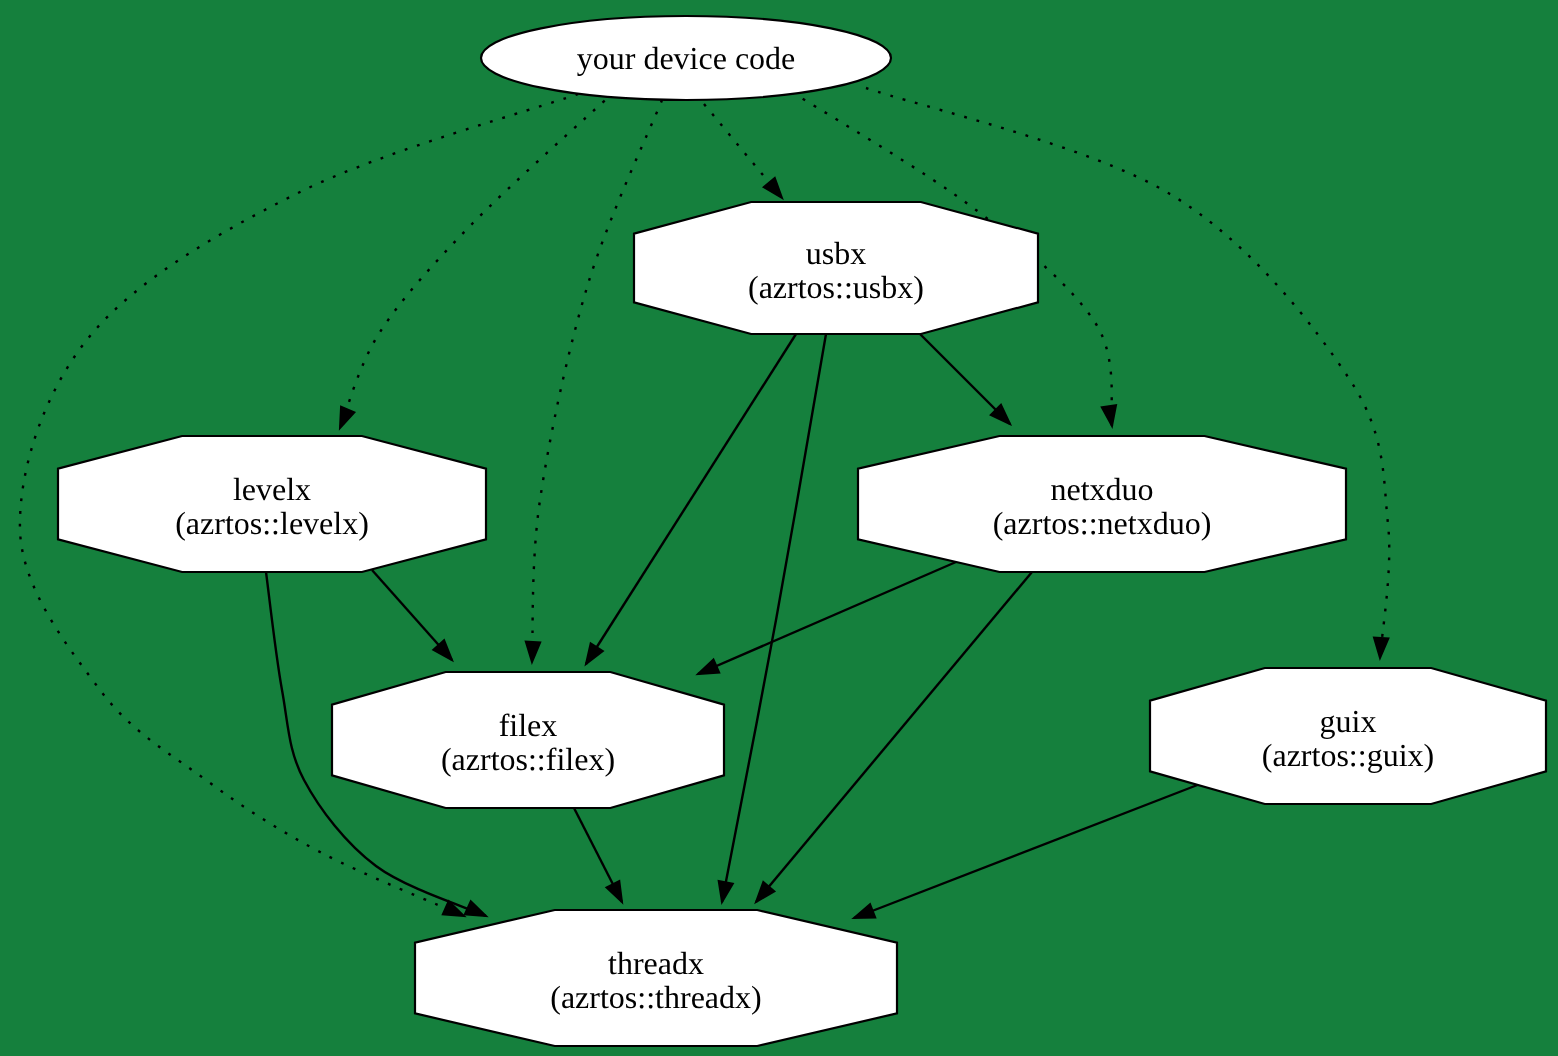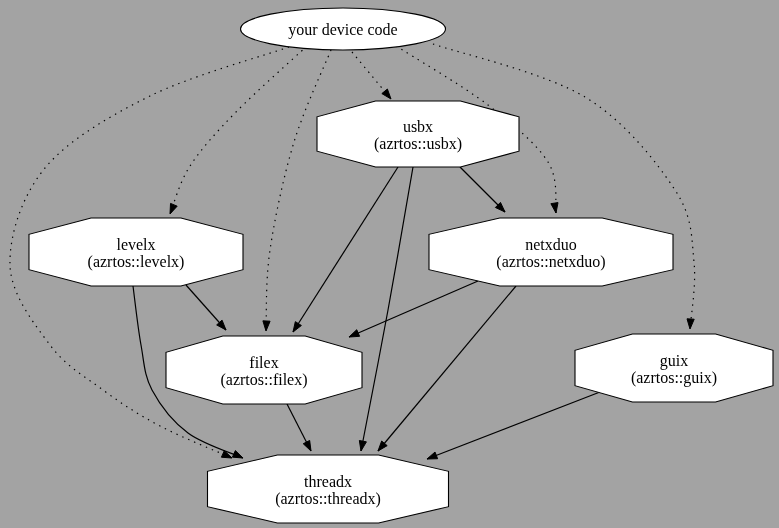--- a/index.html
+++ b/index.html
@@ -4,21 +4,21 @@
 <style>
   html, body {
     margin: 0;
     padding: 0;
     background: #ffffff;
   }
   .canvas-wrap {
     width: 779px;
     height: 528px;
     position: relative;
-    background: #a3a3a3;
+    background: #15803d;
     overflow: hidden;
   }
   svg {
     display: block;
   }
   svg text {
     font-family: "Liberation Serif", "DejaVu Serif", serif;
     font-size: 16px;
     fill: #000000;
   }

